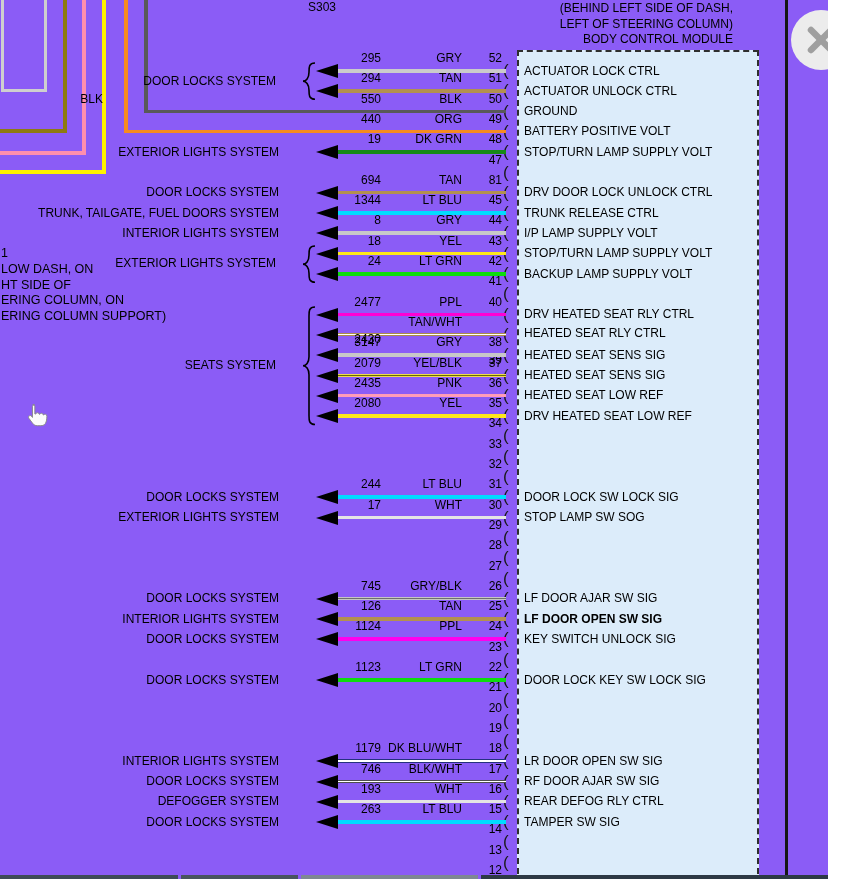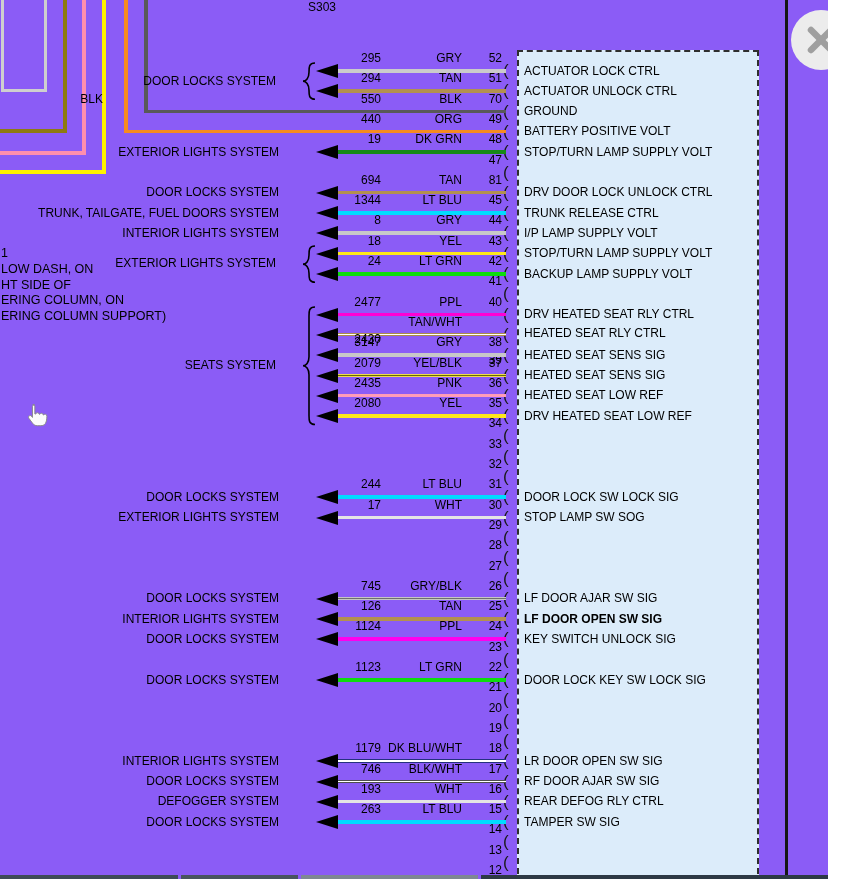--- a/index.html
+++ b/index.html
@@ -36,20 +36,23 @@
       <div class="abs" style="left: 82px; top: 0px; width: 4px; height: 155px; background: rgb(255, 143, 174);"></div>
       <div class="abs" style="left: 0px; top: 151px; width: 86px; height: 4px; background: rgb(255, 143, 174);"></div>
       <div class="abs" style="left: 102px; top: 0px; width: 4px; height: 174px; background: rgb(255, 242, 0);"></div>
       <div class="abs" style="left: 0px; top: 170px; width: 106px; height: 4px; background: rgb(255, 242, 0);"></div>
     </div>
 
   <div id="bcm-box"></div>
 
   <span id="splice" class="txt">S303</span>
 
+  <div id="loc-note">(BEHIND LEFT SIDE OF DASH,
+LEFT OF STEERING COLUMN)
+BODY CONTROL MODULE</div>
 
   <div id="left-note">1
 LOW DASH, ON
 HT SIDE OF
 ERING COLUMN, ON
 ERING COLUMN SUPPORT)</div>
 
   <div id="rows">
       <div class="bracket" style="left: 503px; top: 71px;">(</div>
       <div class="txt r" style="left: 442px; top: 52px; width: 60px;">52</div>
@@ -59,21 +62,21 @@
       <div class="txt r" style="left: 301px; top: 52px; width: 80px;">295</div>
       <div class="txt r" style="left: 352px; top: 52px; width: 110px;">GRY</div>
       <div class="bracket" style="left: 503px; top: 91.3px;">(</div>
       <div class="txt r" style="left: 442px; top: 72.3px; width: 60px;">51</div>
       <div class="txt" style="left: 524px; top: 84.8px;">ACTUATOR UNLOCK CTRL</div>
       <div class="wire" style="left: 338px; top: 89.3px; width: 168px; height: 3.5px; background: rgb(179, 145, 79);"></div>
       <div class="arrow" style="left: 316px; top: 84.3px;"></div>
       <div class="txt r" style="left: 301px; top: 72.3px; width: 80px;">294</div>
       <div class="txt r" style="left: 352px; top: 72.3px; width: 110px;">TAN</div>
       <div class="bracket" style="left: 503px; top: 111.6px;">(</div>
-      <div class="txt r" style="left: 442px; top: 92.6px; width: 60px;">70</div>
+      <div class="txt r" style="left: 442px; top: 92.6px; width: 60px;">50</div>
       <div class="txt" style="left: 524px; top: 105.1px;">GROUND</div>
       <div class="wire" style="left: 144px; top: 109.6px; width: 362px; height: 3.5px; background: rgb(89, 89, 89);"></div>
       <div class="wire" style="left: 144px; top: 0px; width: 3.5px; height: 113.1px; background: rgb(89, 89, 89);"></div>
       <div class="txt r" style="left: 301px; top: 92.6px; width: 80px;">550</div>
       <div class="txt r" style="left: 352px; top: 92.6px; width: 110px;">BLK</div>
       <div class="txt r" style="right: 725px; top: 92.6px; width: 60px;">BLK</div>
       <div class="bracket" style="left: 503px; top: 131.9px;">(</div>
       <div class="txt r" style="left: 442px; top: 112.9px; width: 60px;">49</div>
       <div class="txt" style="left: 524px; top: 125.4px;">BATTERY POSITIVE VOLT</div>
       <div class="wire" style="left: 124px; top: 129.9px; width: 382px; height: 3.5px; background: rgb(246, 139, 31);"></div>

